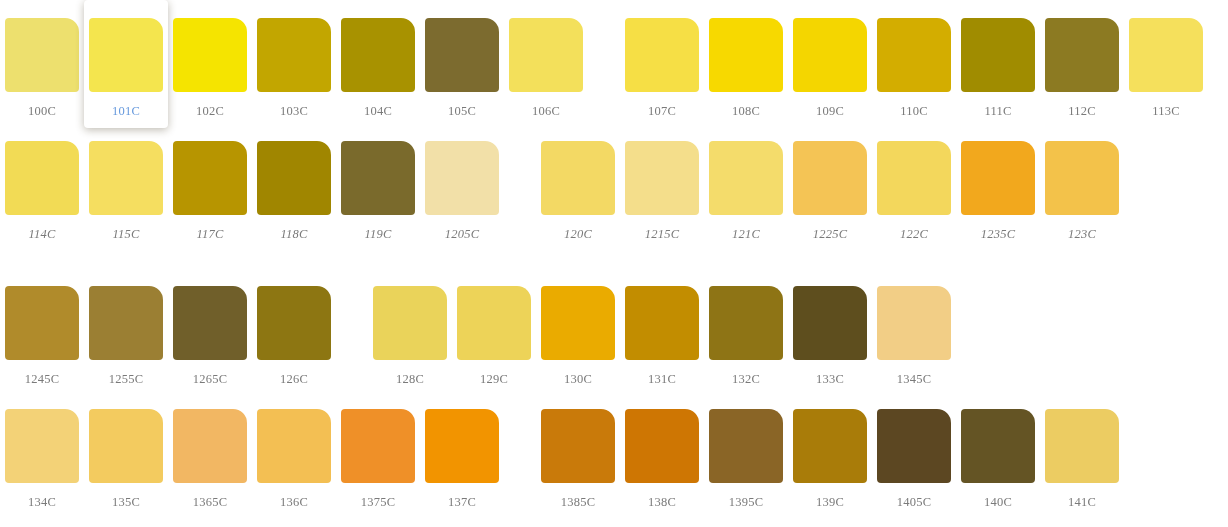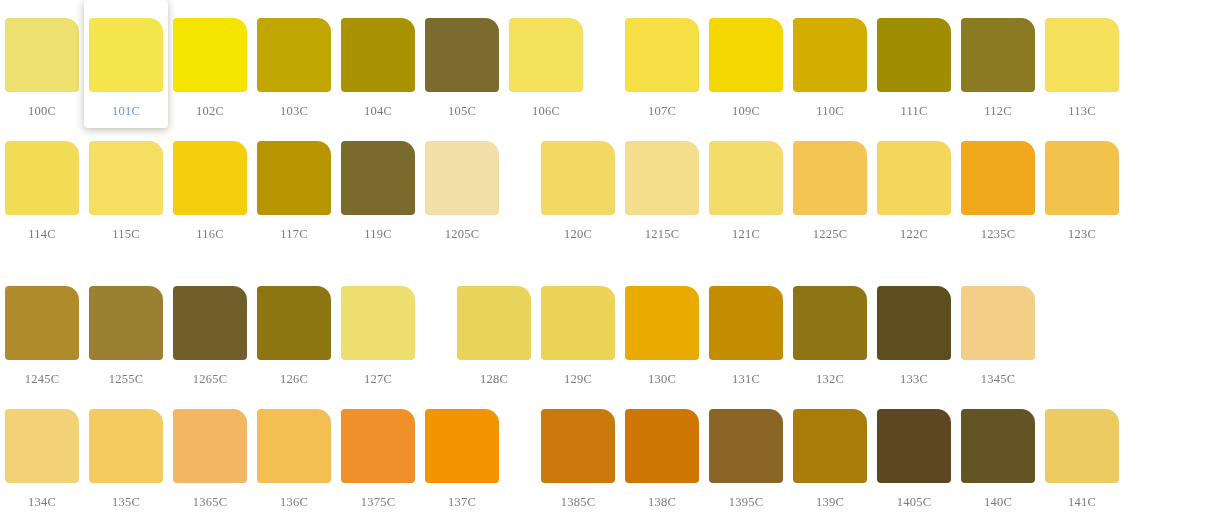--- a/index.html
+++ b/index.html
@@ -104,20 +104,24 @@
           <div class="swatch-label">106C</div>
         </div>
       </div>
       <div class="group-gap"></div>
       <div class="swatch-group">
         <div class="swatch-cell">
           <div class="swatch-chip" style="background: rgb(246, 223, 69);"></div>
           <div class="swatch-label">107C</div>
         </div>
         <div class="swatch-cell">
+          <div class="swatch-chip" style="background: rgb(247, 217, 0);"></div>
+          <div class="swatch-label">108C</div>
+        </div>
+        <div class="swatch-cell">
           <div class="swatch-chip" style="background: rgb(244, 214, 0);"></div>
           <div class="swatch-label">109C</div>
         </div>
         <div class="swatch-cell">
           <div class="swatch-chip" style="background: rgb(211, 173, 0);"></div>
           <div class="swatch-label">110C</div>
         </div>
         <div class="swatch-cell">
           <div class="swatch-chip" style="background: rgb(160, 140, 0);"></div>
           <div class="swatch-label">111C</div>
@@ -125,39 +129,39 @@
         <div class="swatch-cell">
           <div class="swatch-chip" style="background: rgb(140, 122, 34);"></div>
           <div class="swatch-label">112C</div>
         </div>
         <div class="swatch-cell">
           <div class="swatch-chip" style="background: rgb(245, 224, 92);"></div>
           <div class="swatch-label">113C</div>
         </div>
       </div>
     </div>
-    <div class="swatch-row" style="top: 123px;">
+    <div class="swatch-row" style="top: 123px; font-style: italic;">
       <div class="swatch-group">
         <div class="swatch-cell">
           <div class="swatch-chip" style="background: rgb(242, 219, 85);"></div>
           <div class="swatch-label">114C</div>
         </div>
         <div class="swatch-cell">
           <div class="swatch-chip" style="background: rgb(245, 222, 96);"></div>
           <div class="swatch-label">115C</div>
         </div>
         <div class="swatch-cell">
-          <div class="swatch-chip" style="background: rgb(245, 206, 13);"></div>
-          <div class="swatch-label">116C</div>
-        </div>
-        <div class="swatch-cell">
           <div class="swatch-chip" style="background: rgb(183, 149, 0);"></div>
           <div class="swatch-label">117C</div>
         </div>
         <div class="swatch-cell">
+          <div class="swatch-chip" style="background: rgb(160, 134, 0);"></div>
+          <div class="swatch-label">118C</div>
+        </div>
+        <div class="swatch-cell">
           <div class="swatch-chip" style="background: rgb(122, 106, 44);"></div>
           <div class="swatch-label">119C</div>
         </div>
         <div class="swatch-cell">
           <div class="swatch-chip" style="background: rgb(242, 224, 168);"></div>
           <div class="swatch-label">1205C</div>
         </div>
       </div>
       <div class="group-gap"></div>
       <div class="swatch-group">
@@ -201,24 +205,20 @@
           <div class="swatch-chip" style="background: rgb(155, 127, 51);"></div>
           <div class="swatch-label">1255C</div>
         </div>
         <div class="swatch-cell">
           <div class="swatch-chip" style="background: rgb(112, 95, 42);"></div>
           <div class="swatch-label">1265C</div>
         </div>
         <div class="swatch-cell">
           <div class="swatch-chip" style="background: rgb(141, 118, 18);"></div>
           <div class="swatch-label">126C</div>
-        </div>
-        <div class="swatch-cell">
-          <div class="swatch-chip" style="background: rgb(237, 222, 110);"></div>
-          <div class="swatch-label">127C</div>
         </div>
       </div>
       <div class="group-gap"></div>
       <div class="swatch-group">
         <div class="swatch-cell">
           <div class="swatch-chip" style="background: rgb(234, 211, 90);"></div>
           <div class="swatch-label">128C</div>
         </div>
         <div class="swatch-cell">
           <div class="swatch-chip" style="background: rgb(237, 211, 88);"></div>

